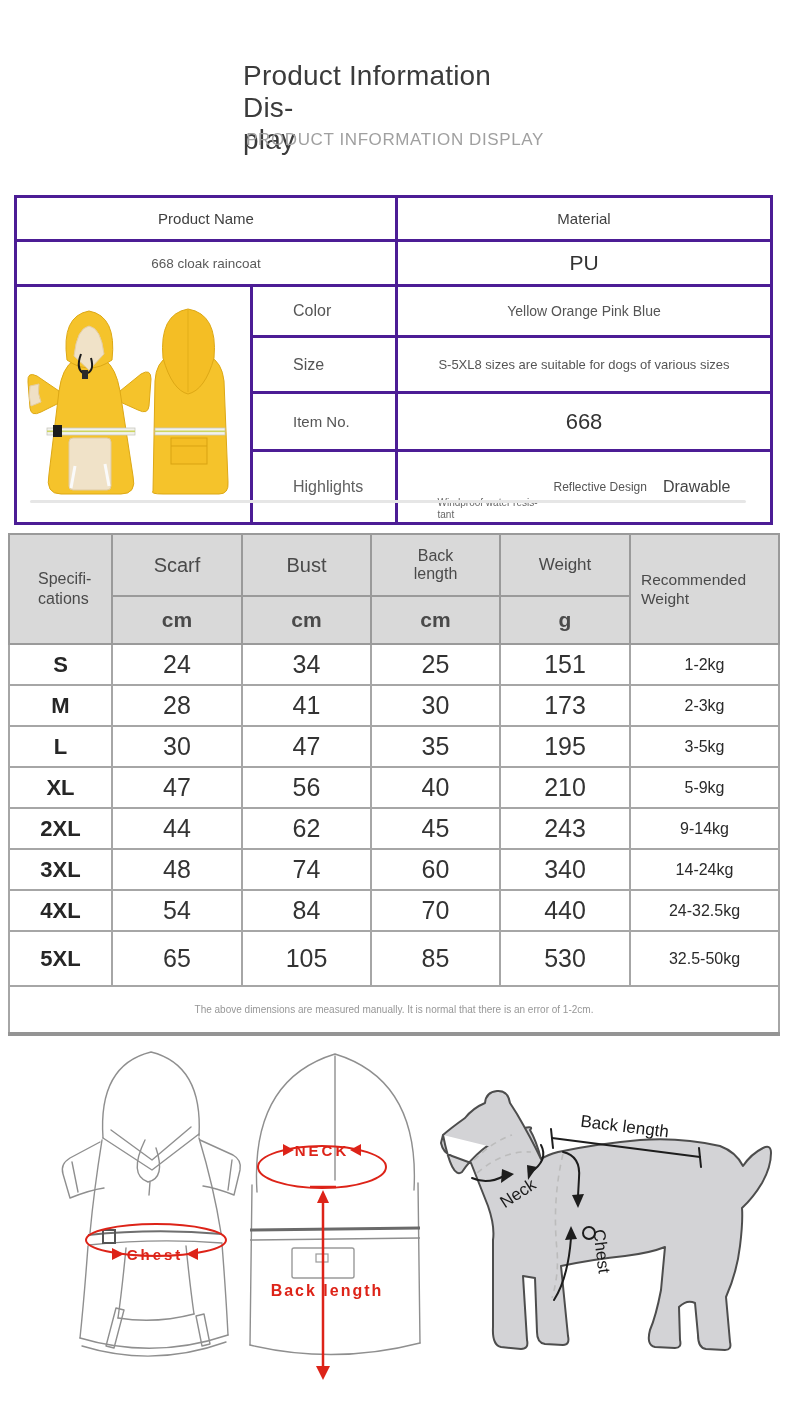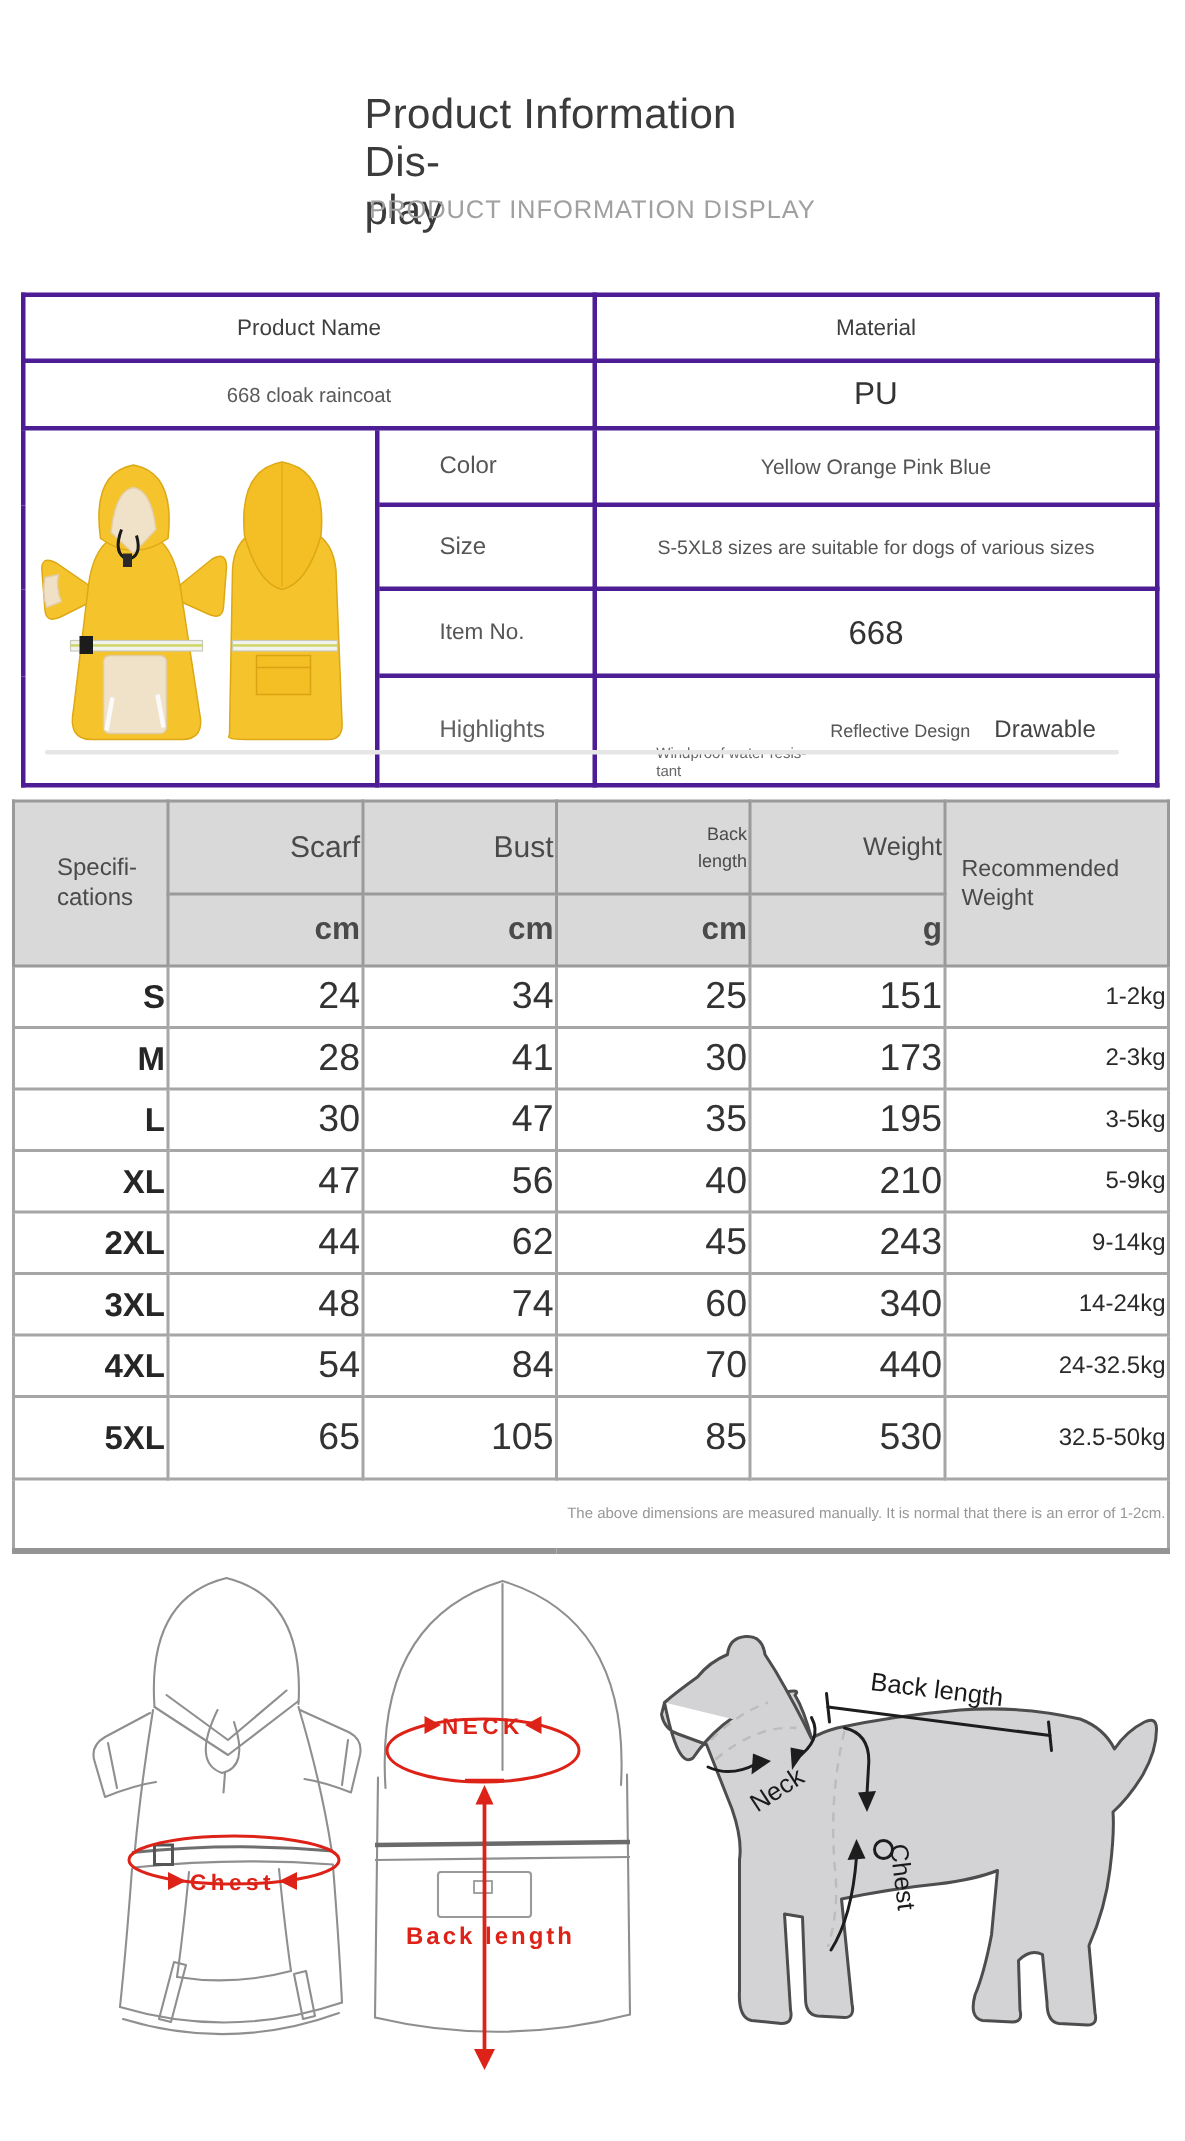--- a/index.html
+++ b/index.html
@@ -29,25 +29,25 @@
   .hl-1{font-size:10px;color:#666;text-align:left;line-height:12px;margin-top:44px;}
   .hl-2{font-size:12px;color:#555;}
   .hl-3{font-size:16px;color:#444;}
   .photo-cell{background:#fff;padding:0;}
   .table-shadow{position:absolute;left:30px;top:500px;width:716px;height:3px;background:#e6e6e6;
                 border-radius:2px;}
 
   
   .size-table{position:absolute;left:8px;top:533px;width:770px;border:2px solid #8f8f8f;
               border-bottom:4px solid #949494;}
-  .size-table td{border:2px solid #a6a6a6;text-align:right;vertical-align:middle;}
+  .size-table td{border:2px solid #a6a6a6;text-align:center;vertical-align:middle;}
   .size-table .head{background:#d9d9d9;color:#4a4a4a;border-color:#9a9a9a;}
   .spec-hdr{font-size:16px;line-height:20px;text-align:left !important;padding-left:28px;}
   .col-hdr{font-size:20px;}
-  .col-hdr.two{font-size:12px;line-height:18px;margin-left:36px;}
+  .col-hdr.two{font-size:16px;line-height:18px;margin-left:36px;}
   .unit{font-weight:bold;font-size:21px;color:#262626;}
   .rec-hdr{font-size:15.5px;line-height:19px;text-align:left !important;padding-left:10px;}
   .sz{font-weight:bold;font-size:22px;color:#262626;}
   .num{font-size:25px;color:#333;}
   .rec{font-size:16px;color:#2a2a2a;}
   .note-cell{font-size:10px;color:#979797;background:#fff;}
 
   
   .diagrams{position:absolute;left:0;top:1040px;}
   .sk{fill:none;stroke:#8f8f8f;stroke-width:1.4px;stroke-linecap:round;stroke-linejoin:round;}

